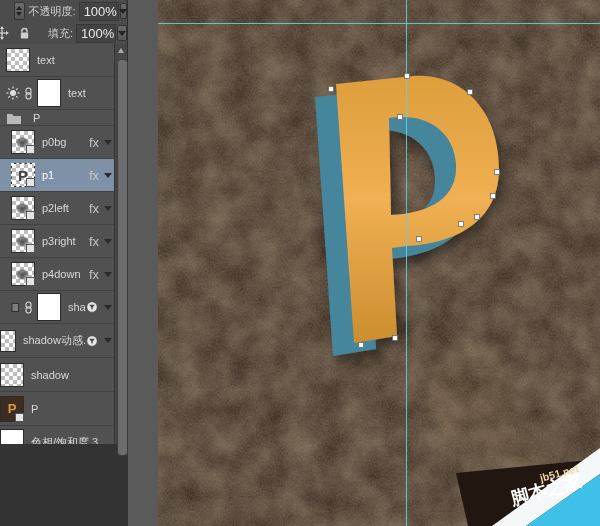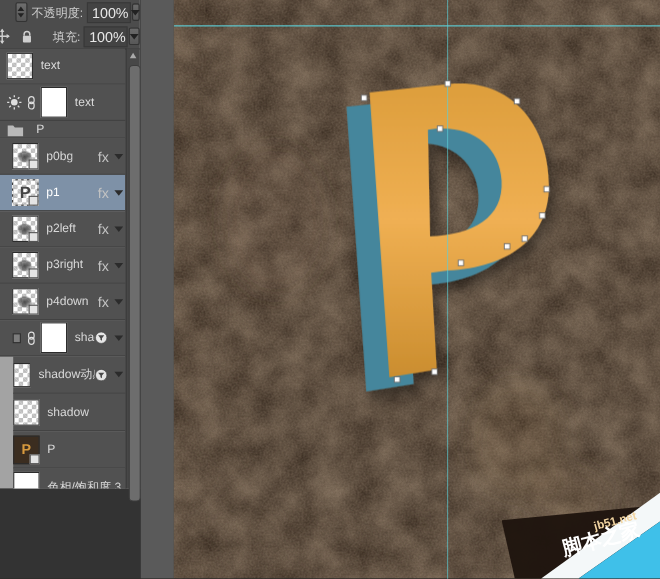--- a/index.html
+++ b/index.html
@@ -26,21 +26,21 @@
   .spinner .dn{bottom:3px;margin-left:-3.5px;border-top:4px solid #222;}
   .lock-ic{display:inline-block;margin-left:6px;}
   .move-ic{margin-left:-5px;}
 
   .layers-list{position:absolute;left:0;top:44px;right:13px;bottom:0;overflow:hidden;}
   .layer-row{position:relative;display:flex;align-items:center;height:33px;box-sizing:border-box;
     border-bottom:1px solid #424242;padding-left:6px;background:#515151;}
   .layer-row.indent{padding-left:11px;text-align:center;}
   .layer-row.flush{padding-left:0;}
   .layer-row.selected{background:#7e91a7;}
-  .layers-list .layer-row:nth-last-child(-n+4){height:34px;margin-left:12px;}
+  .layers-list .layer-row:nth-last-child(-n+4){height:34px;}
   .layer-row.group{height:16px;background:#515151;}
   .layer-name{font-size:11px;color:#d8d8d8;margin-left:7px;white-space:nowrap;overflow:hidden;}
   .selected .layer-name{color:#fff;}
   .fx-label{font-size:13px;color:#c2c2c2;margin-left:auto;margin-right:3px;}
   .row-caret{width:0;height:0;border-left:4px solid transparent;border-right:4px solid transparent;
     border-top:5px solid #2b2b2b;margin-right:2px;margin-left:2px;}
   .row-end{margin-left:auto;display:flex;align-items:center;}
   .thumb{position:relative;width:22px;height:22px;border:1px solid #2c2c2c;box-sizing:content-box;flex:none;}
   .checker,.checker-sm,.smudge,.letter{background-color:#fff;
     background-image:linear-gradient(45deg,#bdbdbd 25%,transparent 25%,transparent 75%,#bdbdbd 75%),

